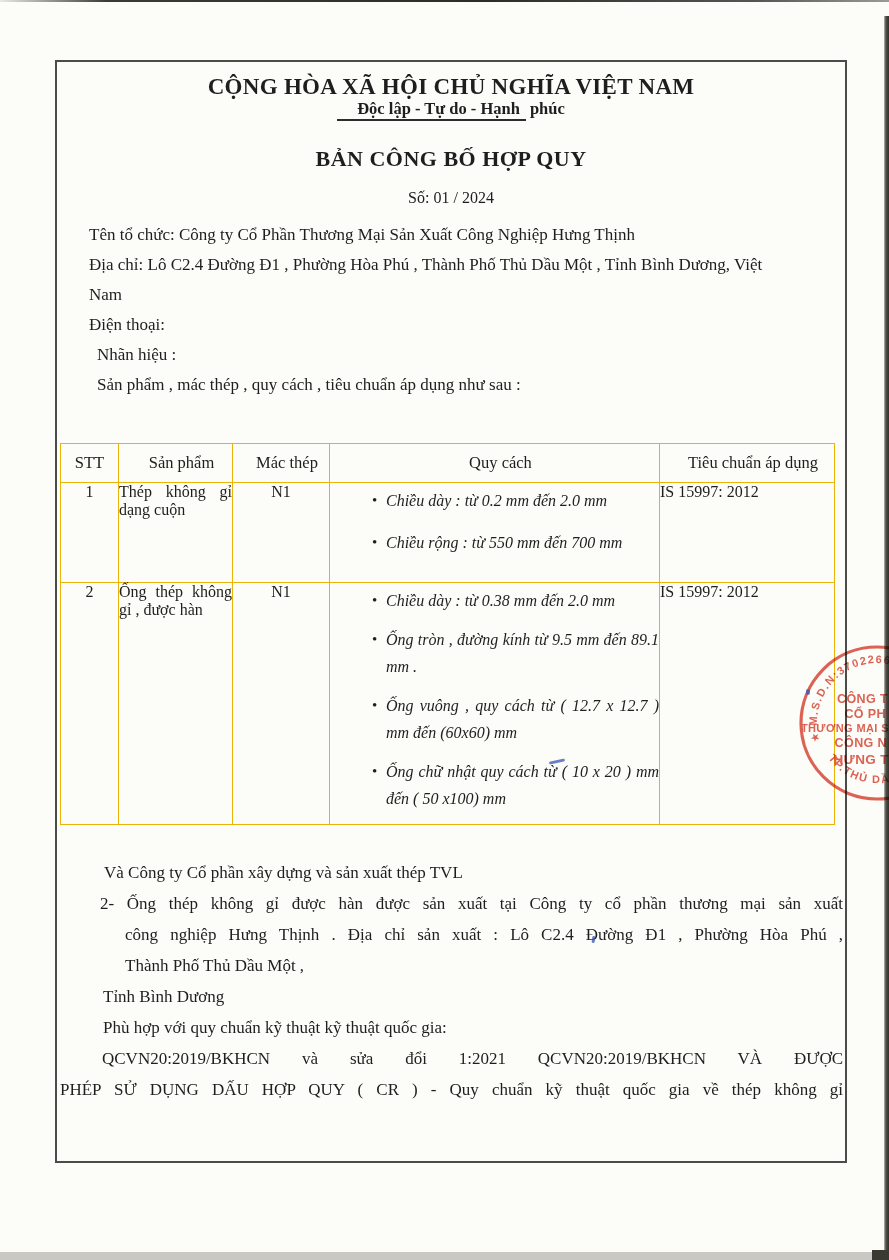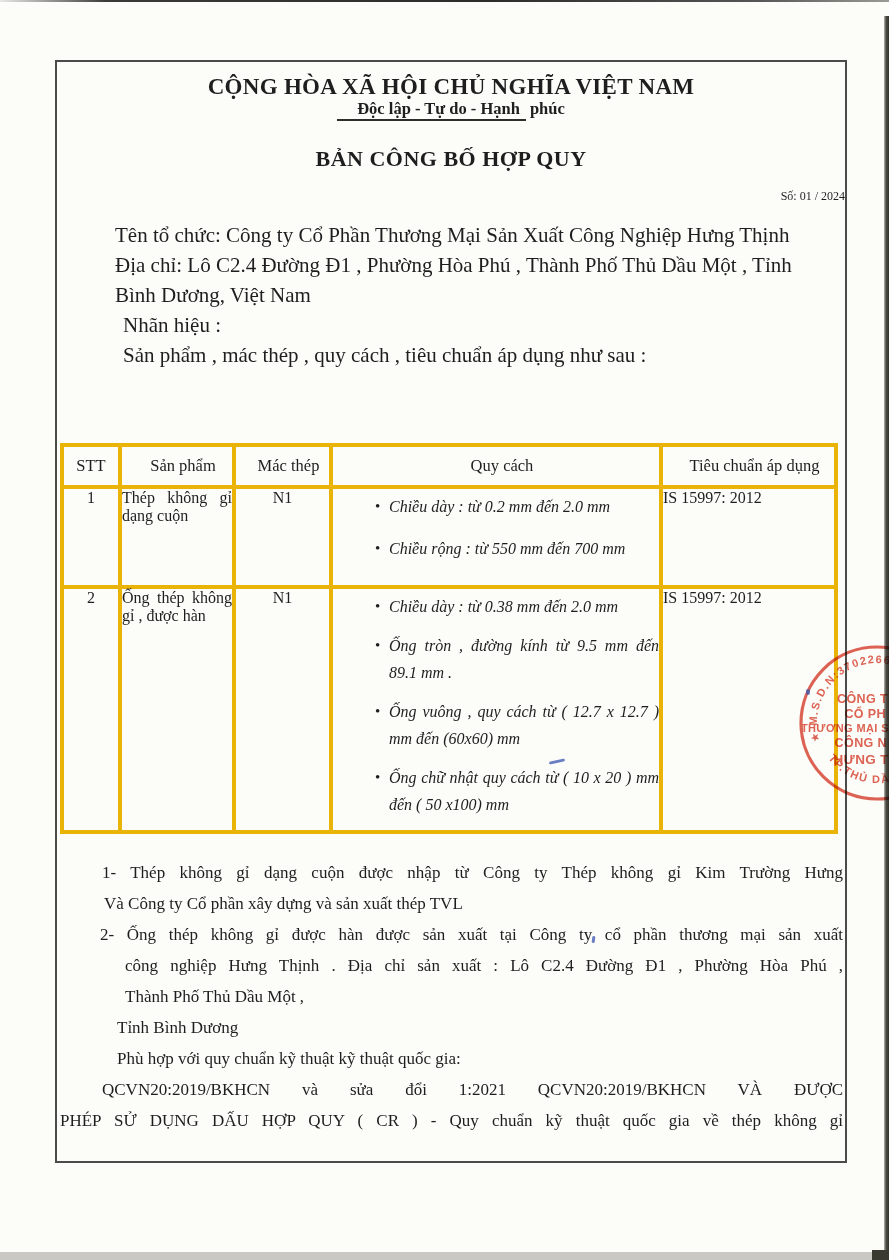--- a/index.html
+++ b/index.html
@@ -22,53 +22,53 @@
     border:2px solid #4b4b49;background:transparent;}
 
   .nat{position:absolute;left:0;top:12px;width:100%;text-align:center;
     font-weight:bold;font-size:23px;letter-spacing:.3px;}
   .motto{position:absolute;left:0;top:37px;width:100%;text-align:center;
     font-weight:bold;font-size:16.5px;}
   .motto-u{border-bottom:2px solid #2d2d2b;padding:0 6px 1px 20px;margin-top:32px;}
   .motto-t{padding-left:4px;}
   .title{position:absolute;left:0;top:84px;width:100%;text-align:center;margin:0;
     font-weight:bold;font-size:22px;letter-spacing:.5px;}
-  .docnum{position:absolute;left:0;top:127px;width:100%;text-align:right;font-size:12px;}
+  .docnum{position:absolute;left:0;top:127px;width:100%;text-align:center;font-size:16px;}
 
-  .info{position:absolute;left:58px;top:158px;width:700px;font-size:21px;line-height:30px;}
+  .info{position:absolute;left:32px;top:158px;width:700px;font-size:17px;line-height:30px;}
   .info p{margin:0;}
   .indent8{padding-left:8px;}
   .gap2{margin-top:2px !important;}
   .bold{font-weight:bold;}
 
   
   table.spec{position:absolute;left:3px;top:381px;border-collapse:collapse;table-layout:fixed;
     font-size:16px;}
-  table.spec td,table.spec th{border:4px solid #eab308;vertical-align:top;font-weight:normal;
+  table.spec td,table.spec th{border:1px solid #eab308;vertical-align:top;font-weight:normal;
     padding:0;}
   table.spec th{height:38px;vertical-align:middle;text-align:center;padding-left:12px;font-size:16.5px;}
   table.spec th.c, table.spec td.c{text-align:center;padding-left:0;}
   td.stt{padding-top:10px;}
   td.prod{padding:10px 9px 0 13px;text-align:justify;}
   td.grade{padding-top:10px;}
   td.std{padding:10px 6px 0 12px;}
   td.specs{padding:8px 14px 0 14px;}
   .qc{display:flex;margin:4px 0 12px 0;}
   .blt{width:14px;margin-left:42px;font-size:15px;line-height:27px;flex:none;}
   .qtxt{flex:1;text-align:justify;line-height:27px;font-style:italic;}
   .r1 .qc{margin-bottom:15px;}
 
   
   .notes{position:absolute;left:0px;top:795px;width:788px;font-size:17px;line-height:31px;}
   .notes div{margin:0;}
   .ln-a{padding-left:45px;}
   .ln-b{padding-left:47px;}
   .ln-c{padding-left:43px;}
   .ln-d{padding-left:68px;}
-  .ln-e{padding-left:60px;}
+  .ln-e{padding-left:46px;}
   .ln-f{padding-left:3px;}
   .just{text-align:justify;text-align-last:justify;padding-right:2px;}
 
   
   .stamp{position:absolute;left:792px;top:638px;width:170px;height:170px;
     opacity:.9;mix-blend-mode:multiply;}
   .stamp text{fill:#dc5342;font-family:"Liberation Sans","DejaVu Sans",sans-serif;}
   .stamp .arc{font-size:11px;letter-spacing:1.5px;font-weight:bold;}
   .stamp .cl{font-weight:bold;text-anchor:end;letter-spacing:.4px;}
 
@@ -93,20 +93,21 @@
   <div class="motto">
     <span class="motto-u">Độc lập - Tự do - Hạnh</span><span class="motto-t">phúc</span>
   </div>
 
   <h1 class="title">BẢN CÔNG BỐ HỢP QUY</h1>
   <div class="docnum">Số: 01 / 2024</div>
 
   <div class="info">
     <p>Tên tổ chức: Công ty Cổ Phần Thương Mại Sản Xuất Công Nghiệp Hưng Thịnh</p>
     <p>Địa chỉ: Lô C2.4 Đường Đ1 , Phường Hòa Phú , Thành Phố Thủ Dầu Một , Tỉnh Bình Dương, Việt Nam</p>
+    <p>Điện thoại:</p>
     <p class="indent8">Nhãn hiệu :</p>
     <p class="indent8">Sản phẩm , mác thép , quy cách , tiêu chuẩn áp dụng như sau :</p>
   </div>
 
   <table class="spec">
     <colgroup>
       <col style="width:58px">
         <col style="width:114px">
         <col style="width:97px">
         <col style="width:330px">
@@ -157,21 +158,20 @@
               <span class="blt">•</span>
               <div class="qtxt">Ống chữ nhật quy cách từ ( 10 x 20 ) mm đến ( 50 x100) mm</div>
             </div>
       </td>
       <td class="std">IS 15997: 2012</td>
     </tr>
   </tbody>
     </table>
 
   <div class="notes">
-    <div class="ln-a just">1- Thép không gỉ dạng cuộn được nhập từ Công ty Thép không gỉ Kim Trường Hưng</div>
     <div class="ln-b">Và Công ty Cổ phần xây dựng và sản xuất thép TVL</div>
     <div class="ln-c just">2- Ống thép không gỉ được hàn được sản xuất tại Công ty cổ phần thương mại sản xuất</div>
     <div class="ln-d just">công nghiệp Hưng Thịnh . Địa chỉ sản xuất : Lô C2.4 Đường Đ1 , Phường Hòa Phú ,</div>
     <div class="ln-d">Thành Phố Thủ Dầu Một ,</div>
     <div class="ln-e">Tỉnh Bình Dương</div>
     <div class="ln-e">Phù hợp với quy chuẩn kỹ thuật kỹ thuật quốc gia:</div>
     <div class="ln-a just">QCVN20:2019/BKHCN và sửa đổi 1:2021 QCVN20:2019/BKHCN VÀ ĐƯỢC</div>
     <div class="ln-f just">PHÉP SỬ DỤNG DẤU HỢP QUY ( CR ) -  Quy chuẩn kỹ thuật quốc gia về thép không gỉ</div>
   </div>
 

